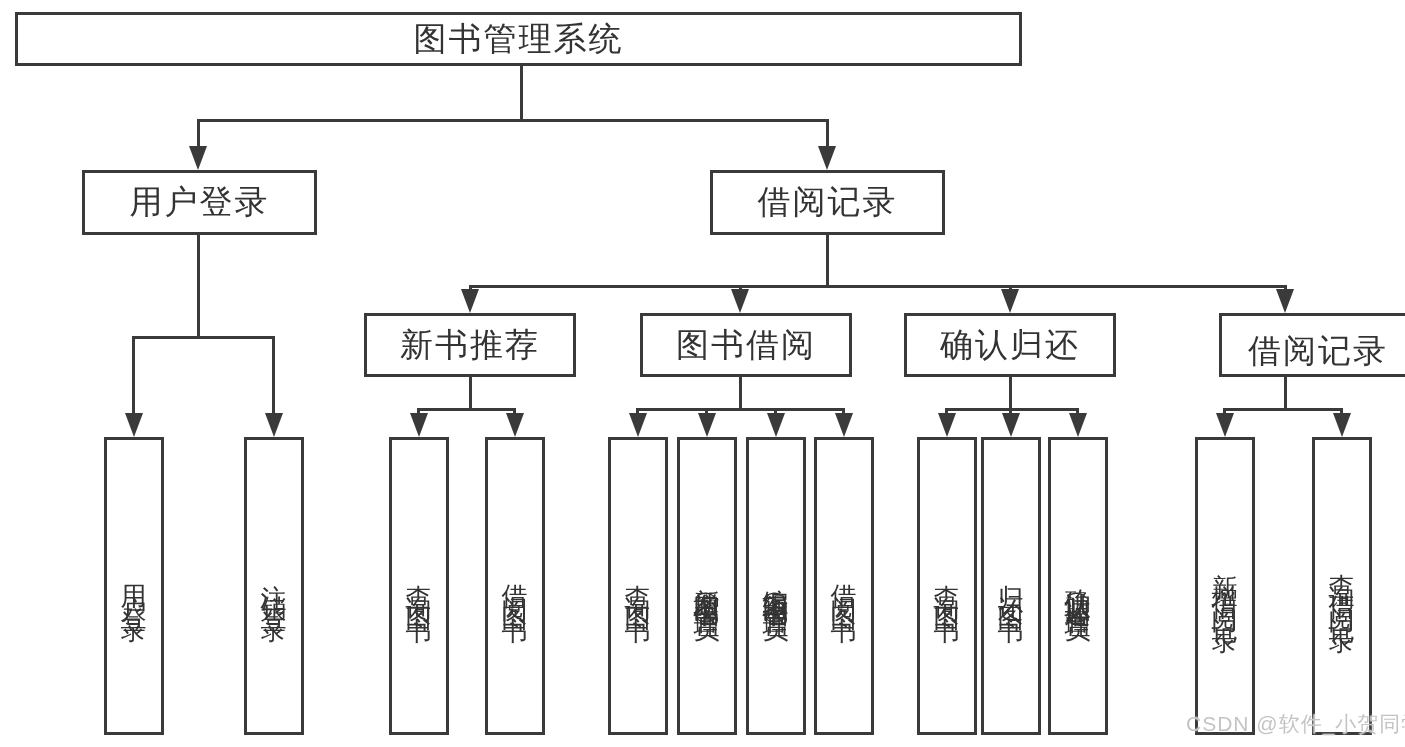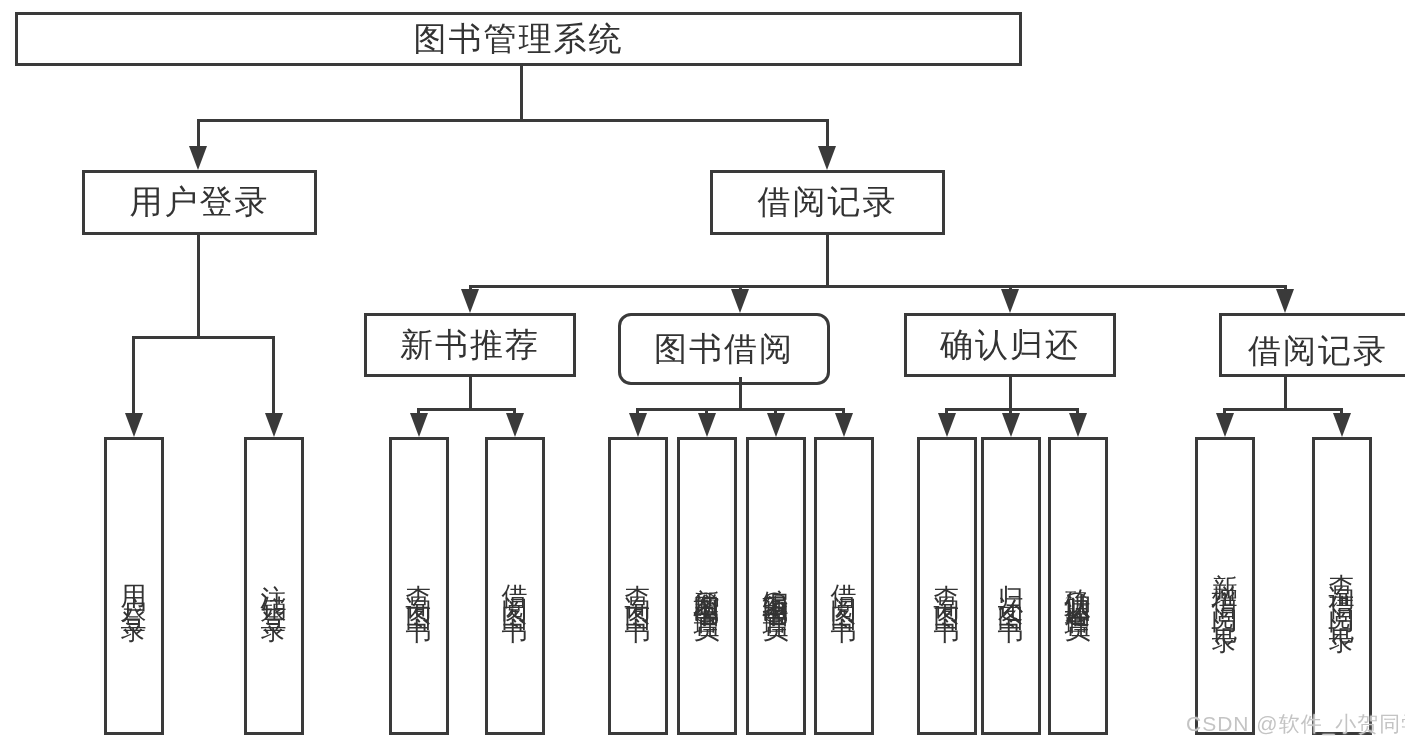--- a/index.html
+++ b/index.html
@@ -79,21 +79,21 @@
   <div class="node" style="left:82px;top:170px;width:235px;height:65px;">
     <span class="lbl">用户登录</span>
   </div>
   <div class="node" style="left:710px;top:170px;width:235px;height:65px;">
     <span class="lbl">借阅记录</span>
   </div>
 
   <div class="node" style="left:364px;top:313px;width:212px;height:64px;">
     <span class="lbl">新书推荐</span>
   </div>
-  <div class="node" style="left:618px;top:313px;width:212px;height:72px;border-radius:13px;">
+  <div class="node" style="left:640px;top:313px;width:212px;height:64px;">
     <span class="lbl">图书借阅</span>
   </div>
   <div class="node" style="left:904px;top:313px;width:212px;height:64px;">
     <span class="lbl">确认归还</span>
   </div>
   <div class="node" style="left:1219px;top:313px;width:198px;height:64px;align-items:flex-end;">
     <span class="lbl">借阅记录</span>
   </div>
 
   <div class="leaf" style="left:104px;">

